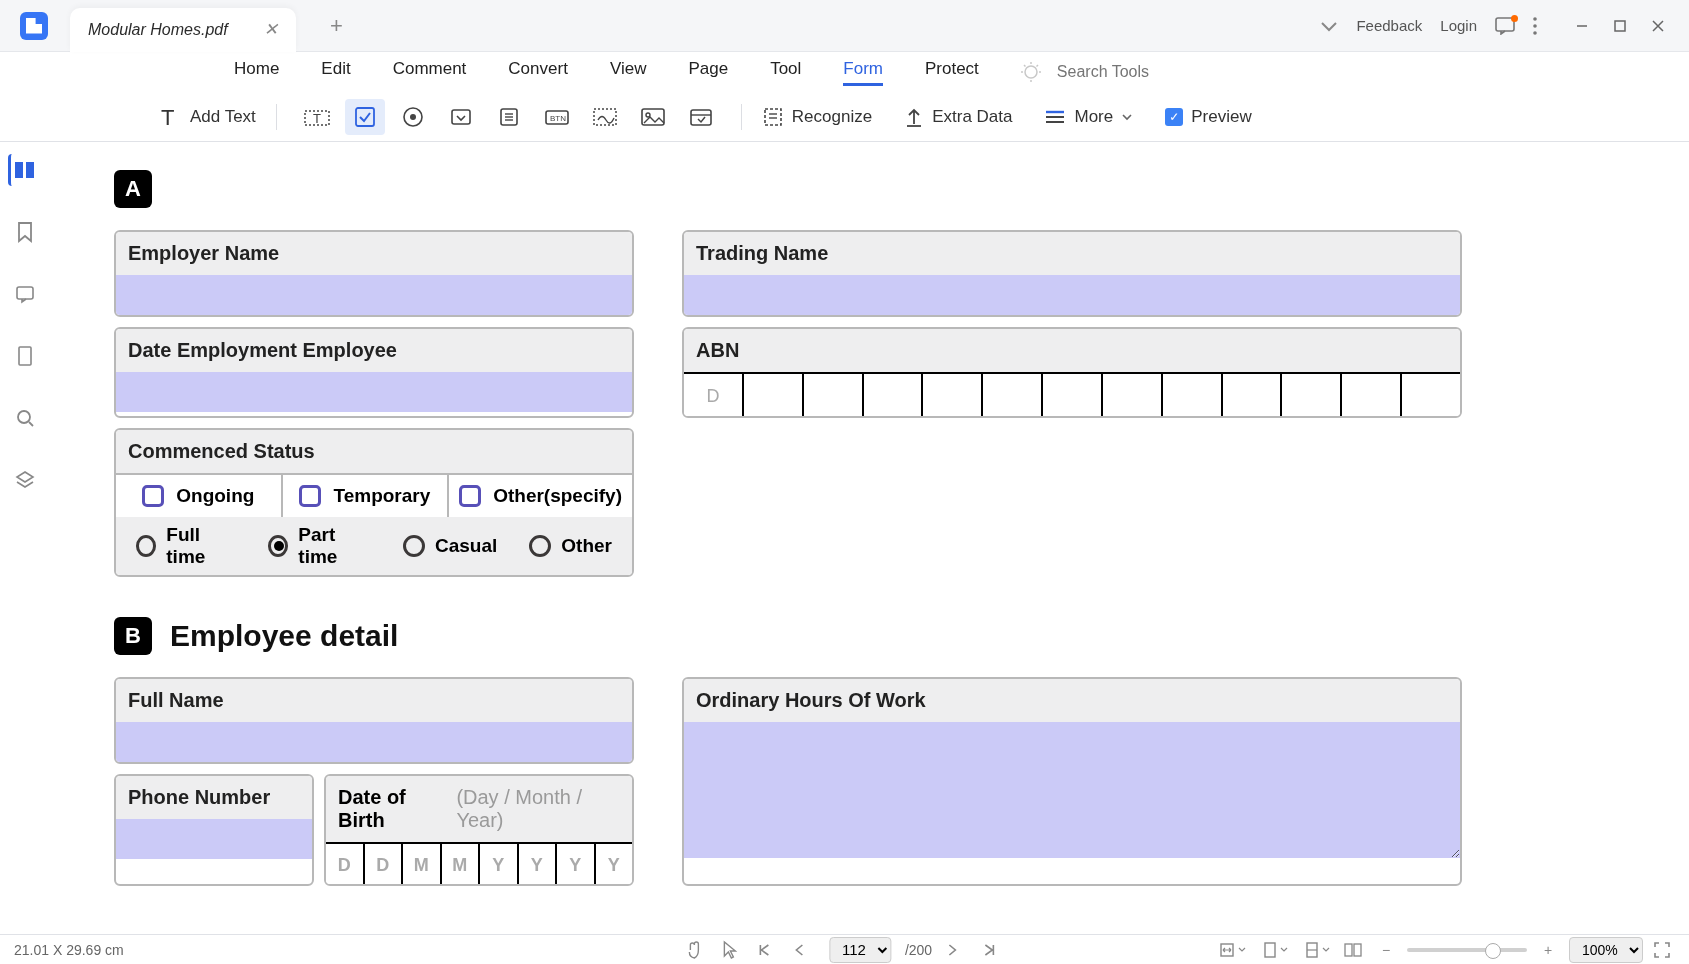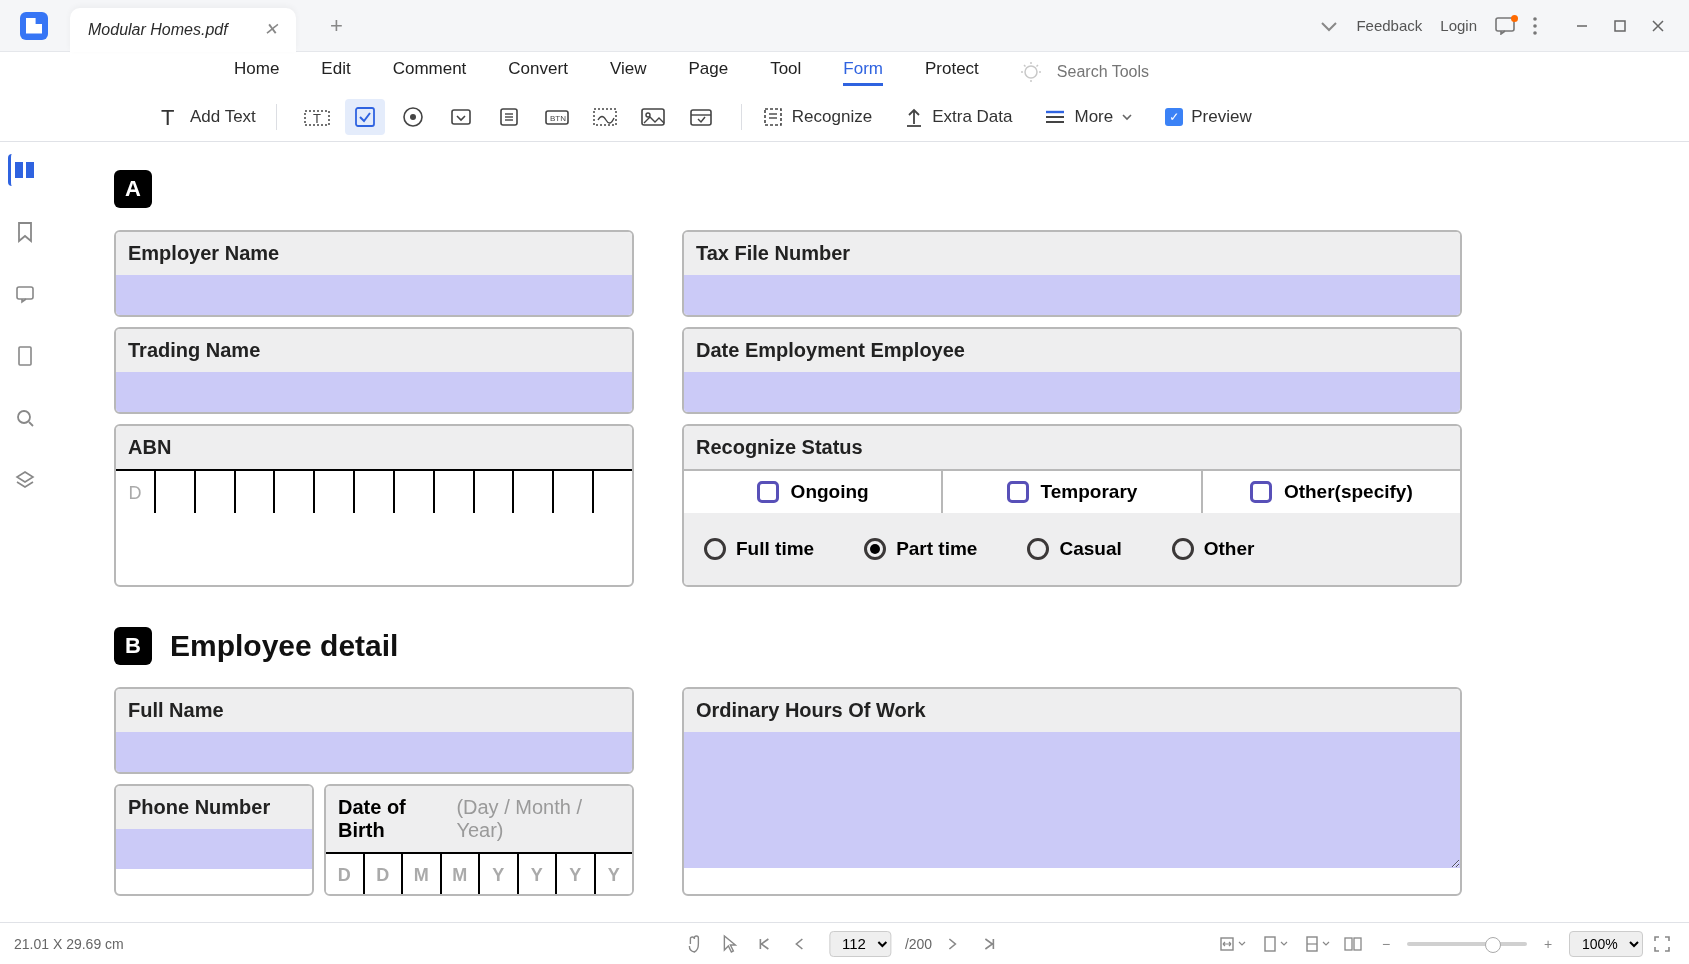--- a/index.html
+++ b/index.html
@@ -58,33 +58,33 @@
 .abn-box { border: 2px solid #b8b8b8; border-radius: 6px; overflow: hidden; }
 .abn-cells { display: flex; height: 44px; border-top: 2px solid #000; }
 .abn-cell { flex: 1; border-right: 2px solid #000; background: #fff; text-align: center; line-height: 44px; font-size: 18px; color: #aaa; }
 .abn-cell:last-child { border-right: none; }
 
 .emp-status { border: 2px solid #b8b8b8; border-radius: 6px; overflow: hidden; }
 .emp-status-row { display: flex; border-top: 2px solid #b8b8b8; }
 .emp-status-cell { flex: 1; display: flex; align-items: center; justify-content: center; gap: 12px; padding: 10px; border-right: 2px solid #b8b8b8; font-size: 19px; font-weight: 600; }
 .emp-status-cell:last-child { border-right: none; }
 .check { width: 22px; height: 22px; border: 3px solid #5850b8; border-radius: 5px; }
-.radio-row { height: 72px; display: flex; align-items: center; gap: 50px; padding: 0 20px; background: #eeeeef; }
+.radio-row { height: 58px; display: flex; align-items: center; gap: 32px; padding: 0 20px; background: #eeeeef; }
 .radio-opt { display: flex; align-items: center; gap: 10px; font-size: 19px; font-weight: 600; }
 .radio { width: 22px; height: 22px; border: 3px solid #3b3838; border-radius: 50%; position: relative; }
 .radio.selected::after { content: ""; position: absolute; left: 3px; top: 3px; width: 10px; height: 10px; background: #000; border-radius: 50%; }
 
 .dob-label { padding: 10px 12px; font-size: 20px; font-weight: 600; background: #eeeeef; display: flex; gap: 8px; }
 .dob-hint { color: #9a9a9a; font-weight: 500; }
 .dob-cells { display: flex; height: 42px; border-top: 2px solid #000; }
 .dob-cell { flex: 1; border-right: 2px solid #000; background: #fff; text-align: center; line-height: 42px; font-size: 18px; color: #aaa; font-weight: 600; }
 .dob-cell:last-child { border-right: none; }
 
 
-.statusbar { position: absolute; left: 0; right: 0; bottom: 0; height: 42px; background: #fff; border-top: 1px solid #e0e2e7; display: flex; align-items: center; padding: 0 14px; font-size: 14px; color: #666; }
+.statusbar { position: absolute; left: 0; right: 0; bottom: 0; height: 30px; background: #fff; border-top: 1px solid #e0e2e7; display: flex; align-items: center; padding: 0 14px; font-size: 14px; color: #666; }
 .statusbar-center { position: absolute; left: 50%; transform: translateX(-50%); display: flex; align-items: center; gap: 14px; }
 .page-input { width: 62px; height: 26px; border: 1px solid #ccc; border-radius: 4px; text-align: center; font-size: 15px; }
 .statusbar-right { margin-left: auto; display: flex; align-items: center; gap: 10px; }
 .zoom-slider { width: 120px; height: 4px; background: #d0d0d0; border-radius: 2px; position: relative; }
 .zoom-slider::after { content: ""; position: absolute; right: 26px; top: -5px; width: 14px; height: 14px; background: #fff; border: 1px solid #aaa; border-radius: 50%; }
 .zoom-select { border: 1px solid #ccc; border-radius: 4px; padding: 3px 8px; font-size: 14px; }
 .nav-icon { cursor: pointer; color: #888; width: 22px; text-align: center; }
 .small-drop { display: flex; align-items: center; gap: 2px; border: 1px solid transparent; padding: 2px; cursor: pointer; }
 
 svg { display: block; }
@@ -306,24 +306,20 @@
   <div class="section-head">
     <div class="section-badge">A</div>
   </div>
 
   <div class="form-grid">
     <div class="field-box">
       <div class="field-label">Employer Name</div>
       <input class="field-input" style="">
     </div>
     <div class="field-box">
-      <div class="field-label">Tax File Number</div>
-      <input class="field-input" style="">
-    </div>
-    <div class="field-box">
       <div class="field-label">Trading Name</div>
       <input class="field-input" style="">
     </div>
     <div class="field-box">
       <div class="field-label">Date Employment Employee</div>
       <input class="field-input" style="">
     </div>
 
     <div class="abn-box">
       <div class="field-label">ABN</div>
@@ -338,21 +334,21 @@
           <div class="abn-cell"></div>
           <div class="abn-cell"></div>
           <div class="abn-cell"></div>
           <div class="abn-cell"></div>
           <div class="abn-cell"></div>
           <div class="abn-cell"></div>
         </div>
     </div>
 
     <div class="emp-status">
-      <div class="field-label">Recognize Status</div>
+      <div class="field-label">Commenced Status</div>
       <div class="emp-status-row" id="status-row">
           <div class="emp-status-cell">
             <div class="check"></div>
             <span>Ongoing</span>
           </div>
           <div class="emp-status-cell">
             <div class="check"></div>
             <span>Temporary</span>
           </div>
           <div class="emp-status-cell">

